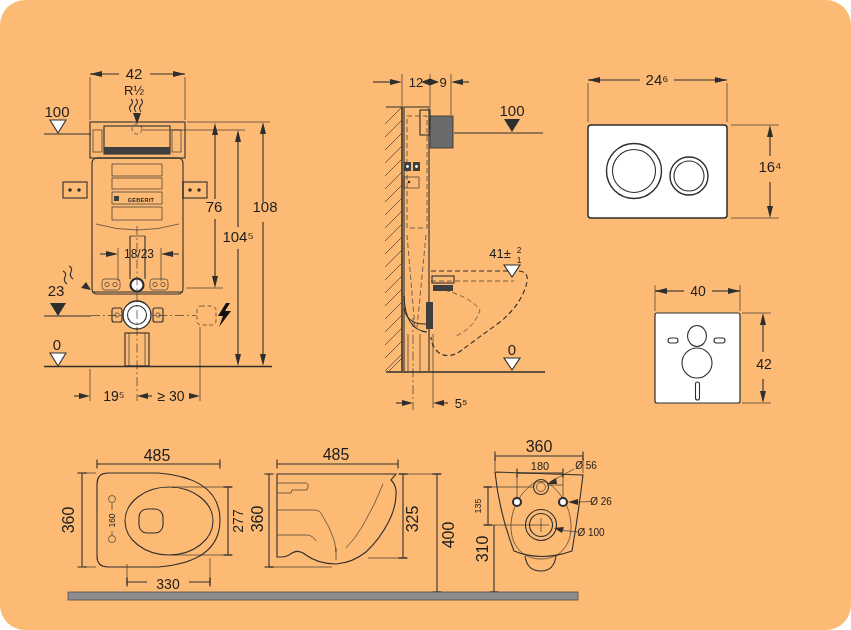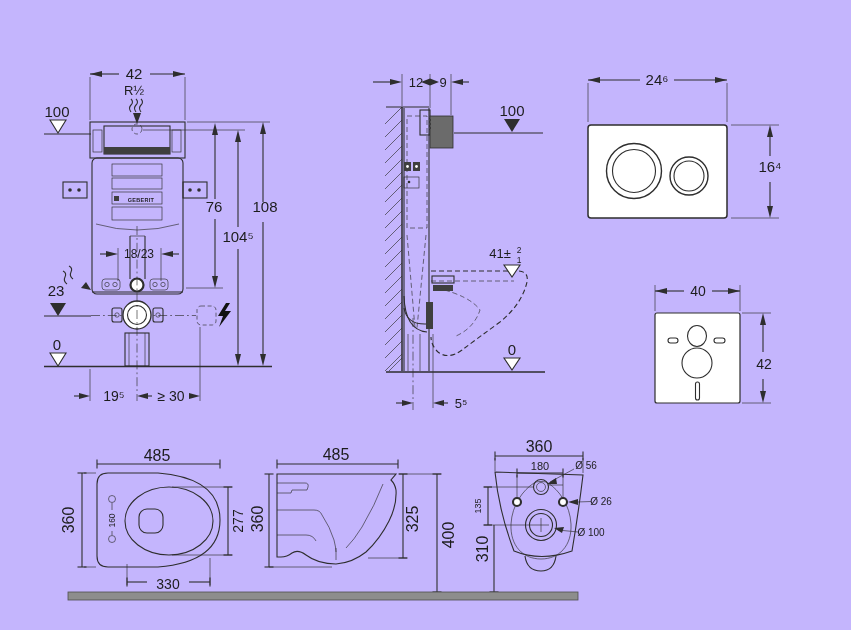--- a/index.html
+++ b/index.html
@@ -1,17 +1,17 @@
 <!DOCTYPE html>
 <html><head>
 <meta charset="utf-8">
 <style>
   html,body{margin:0;padding:0;background:#ffffff;}
-  .stage{position:relative;width:851px;height:630px;background:#c4b5fd;overflow:hidden;
-         font-family:"Liberation Sans",sans-serif;}
+  .stage{position:relative;width:851px;height:630px;background:#fdba74;overflow:hidden;
+         font-family:"Liberation Sans",sans-serif;border-radius:25px;}
   svg{position:absolute;left:0;top:0;}
   .ln{stroke:#2e2e2e;stroke-width:1.1;fill:none;stroke-linecap:butt;}
   .lt{stroke:#2e2e2e;stroke-width:0.65;fill:none;}
   .lb{stroke:#2e2e2e;stroke-width:1.5;fill:none;}
   .dash{stroke-dasharray:4 2.6;}
   .dashf{stroke-dasharray:5 3;}
   .dd{stroke-dasharray:9 3 1.8 3;}
   .ar{fill:#2e2e2e;stroke:none;}
   .df{fill:#3f3f3f;stroke:none;}
   .opentri{fill:#ffffff;stroke:#2e2e2e;stroke-width:1.1;}

